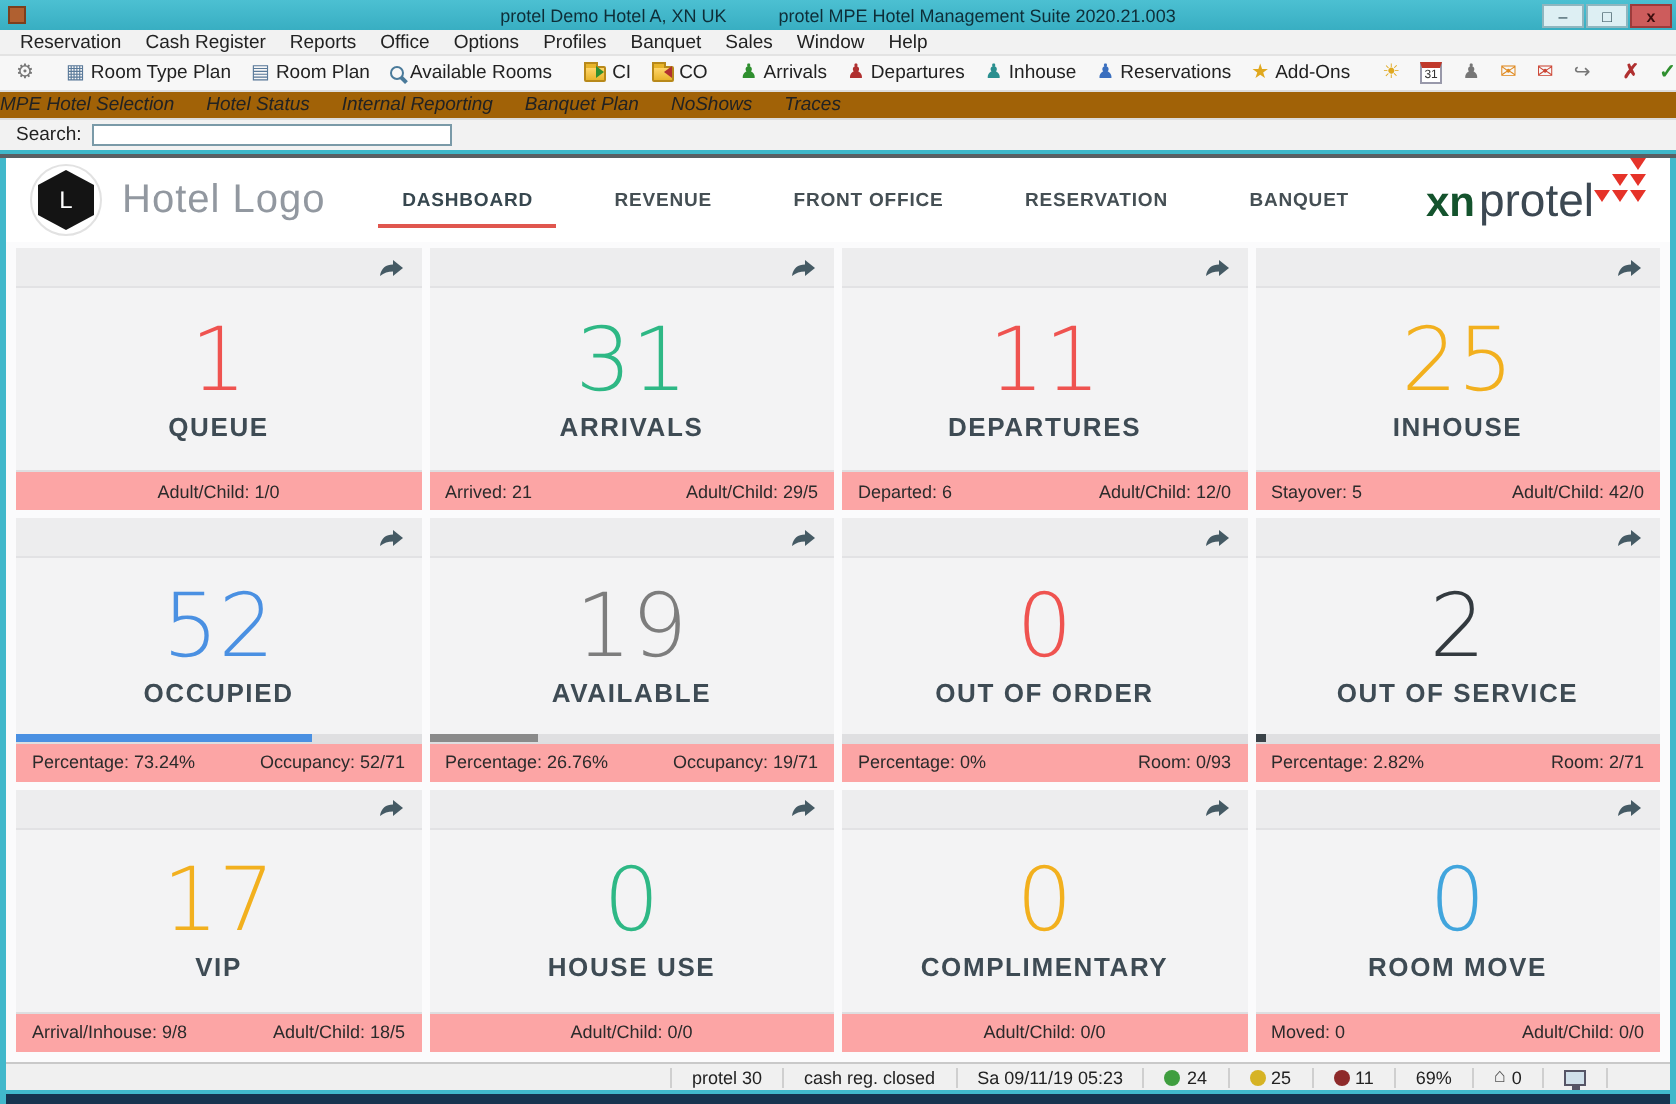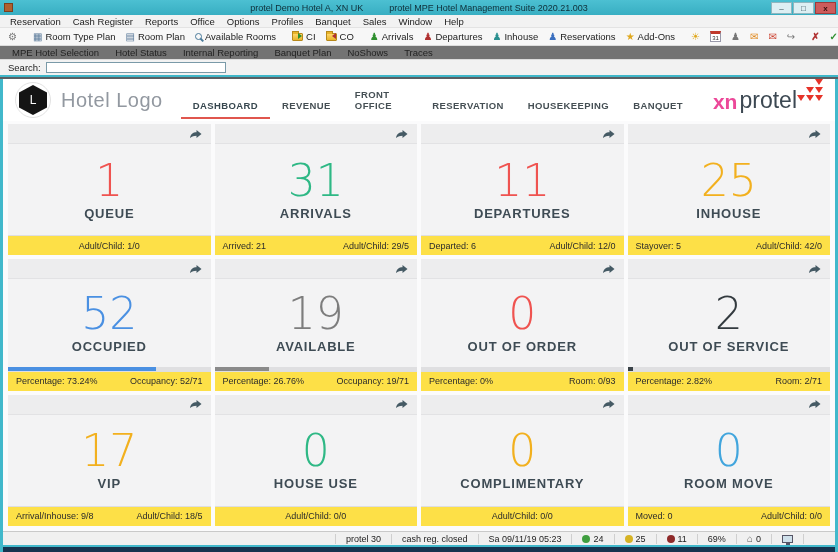--- a/index.html
+++ b/index.html
@@ -39,22 +39,22 @@
   .folder-icon::before { content:''; position:absolute; top:-3px; left:-1px; width:5px; height:2px;
     background:#e8b42a; border:1px solid #b8891a; border-bottom:none; }
   .folder-ci::after { content:''; position:absolute; right:0; bottom:1px;
     border-left:4px solid #2f8f2f; border-top:3px solid transparent; border-bottom:3px solid transparent; }
   .folder-co::after { content:''; position:absolute; right:0; bottom:1px;
     border-right:4px solid #b03030; border-top:3px solid transparent; border-bottom:3px solid transparent; }
   .cal-icon { width:11px; height:11px; background:#fff; border:1px solid #99a; font-size:6px; line-height:8px;
     text-align:center; color:#333; display:inline-block; border-top:3px solid #c0392b; }
 
   
-  .quicknav { height:14px; background:#737373; display:flex; align-items:center; padding-left:12px;
-    font-size:9.5px; color:#222; border-bottom:1px solid #dcdcdc; gap:16px; }
+  .quicknav { height:14px; background:#a16207; display:flex; align-items:center; padding-left:0;
+    font-size:9.5px; color:#222; border-bottom:1px solid #dcdcdc; gap:16px;font-style:italic; }
   
   .searchrow { height:15px; background:#f2f2f2; display:flex; align-items:center; padding-left:8px;
     font-size:9.5px; color:#222; gap:5px; }
   .search-input { width:180px; height:11px; border:1px solid #7a9aa8; background:#fff; font-size:9px; padding:0 2px; }
   .div-teal { height:2px; background:#3fb7c9; }
   .div-dark { height:2px; background:#5a5f63; }
 
   
   .frame { flex:1; display:flex; flex-direction:column; border-left:3px solid #41b8cb;
     border-right:3px solid #41b8cb; background:#fbfbfc; min-height:0; }
@@ -64,36 +64,36 @@
     align-items:center; justify-content:center; }
   .logo-hex { width:28px; height:30px; background:#141414; color:#fff; font-size:12px; display:flex;
     align-items:center; justify-content:center;
     clip-path:polygon(50% 0,100% 25%,100% 75%,50% 100%,0 75%,0 25%); }
   .logo-text { font-size:20px; color:#9298a0; margin-left:10px; letter-spacing:0.5px; font-weight:400; }
   .tabs { flex:1; display:flex; justify-content:space-around; align-items:flex-end; margin:0 18px; }
   .tab { font-size:9.5px; font-weight:bold; letter-spacing:0.4px; color:#454f54; padding:8px 12px 6px;
     border-bottom:2px solid transparent; }
   .tab.active { border-bottom-color:#e0564e; color:#37474f; }
   .brand { display:flex; align-items:flex-end; position:relative; padding-right:26px; }
-  .brand-xn { font-size:21px; font-weight:bold; color:#ec4899; }
+  .brand-xn { font-size:21px; font-weight:bold; color:#14532d; }
   .brand-protel { font-size:23px; font-weight:400; color:#3c4852; margin-left:2px; }
   .brand svg { position:absolute; right:0; top:-8px; }
 
   
   .cards-region { flex:1; display:grid; grid-template-columns:repeat(4,1fr);
     grid-template-rows:repeat(3,1fr); gap:4px; padding:3px 5px 5px; min-height:0; }
   .card { background:#f3f3f4; display:flex; flex-direction:column; min-height:0; }
   .card-head { height:20px; flex:0 0 20px; background:#ededee; border-bottom:1px solid #e2e2e4;
     display:flex; align-items:center; justify-content:flex-end; padding-right:8px; }
   .card-body { flex:1; display:flex; flex-direction:column; align-items:center; justify-content:center; min-height:0; }
   .card-value { font-size:44px; line-height:1; font-weight:300; font-family:"DejaVu Sans", sans-serif; }
   .card-label { font-size:13px; font-weight:600; color:#3e4b54; letter-spacing:0.8px; margin-top:3px; }
   .card-progress { height:4px; flex:0 0 4px; background:#dfdfe1; }
   .card-progress .fill { height:100%; width:0; }
-  .card-foot { height:20px; flex:0 0 20px; background:#fde047; border-top:1px solid #dedee0;
+  .card-foot { height:20px; flex:0 0 20px; background:#fca5a5; border-top:1px solid #dedee0;
     display:flex; align-items:center; justify-content:space-between; padding:0 8px;
     font-size:9px; color:#2b2b2b; }
 
   
   .statusbar { height:14px; background:#f0f0f0; border-top:1px solid #c9c9c9; display:flex;
     align-items:center; font-size:9px; color:#222; }
   .sspacer-l { width:332px; } .sspacer-r { flex:1; }
   .sseg { padding:0 10px; display:flex; align-items:center; gap:3px; height:100%; }
   .ssep { width:1px; height:10px; background:#cfcfcf; }
   .dot { width:8px; height:8px; border-radius:50%; display:inline-block; }
@@ -230,21 +230,20 @@
     <div class="main-header">
       <div class="logo-wrap">
         <div class="logo-hex">L</div>
       </div>
       <div class="logo-text">Hotel Logo</div>
       <div class="tabs">
         <span class="tab active">DASHBOARD</span>
         <span class="tab">REVENUE</span>
         <span class="tab">FRONT OFFICE</span>
         <span class="tab">RESERVATION</span>
-        <span class="tab">HOUSEKEEPING</span>
         <span class="tab">BANQUET</span>
       </div>
       <div class="brand">
         <span class="brand-xn">xn</span>
         <span class="brand-protel">protel</span>
         <svg width="26" height="22" viewBox="0 0 26 22">
           <g fill="#e63329">
             <path d="M18 0 h8 l-4 6 z"></path>
             <path d="M9 8 h8 l-4 6 z"></path>
               <path d="M18 8 h8 l-4 6 z"></path>

